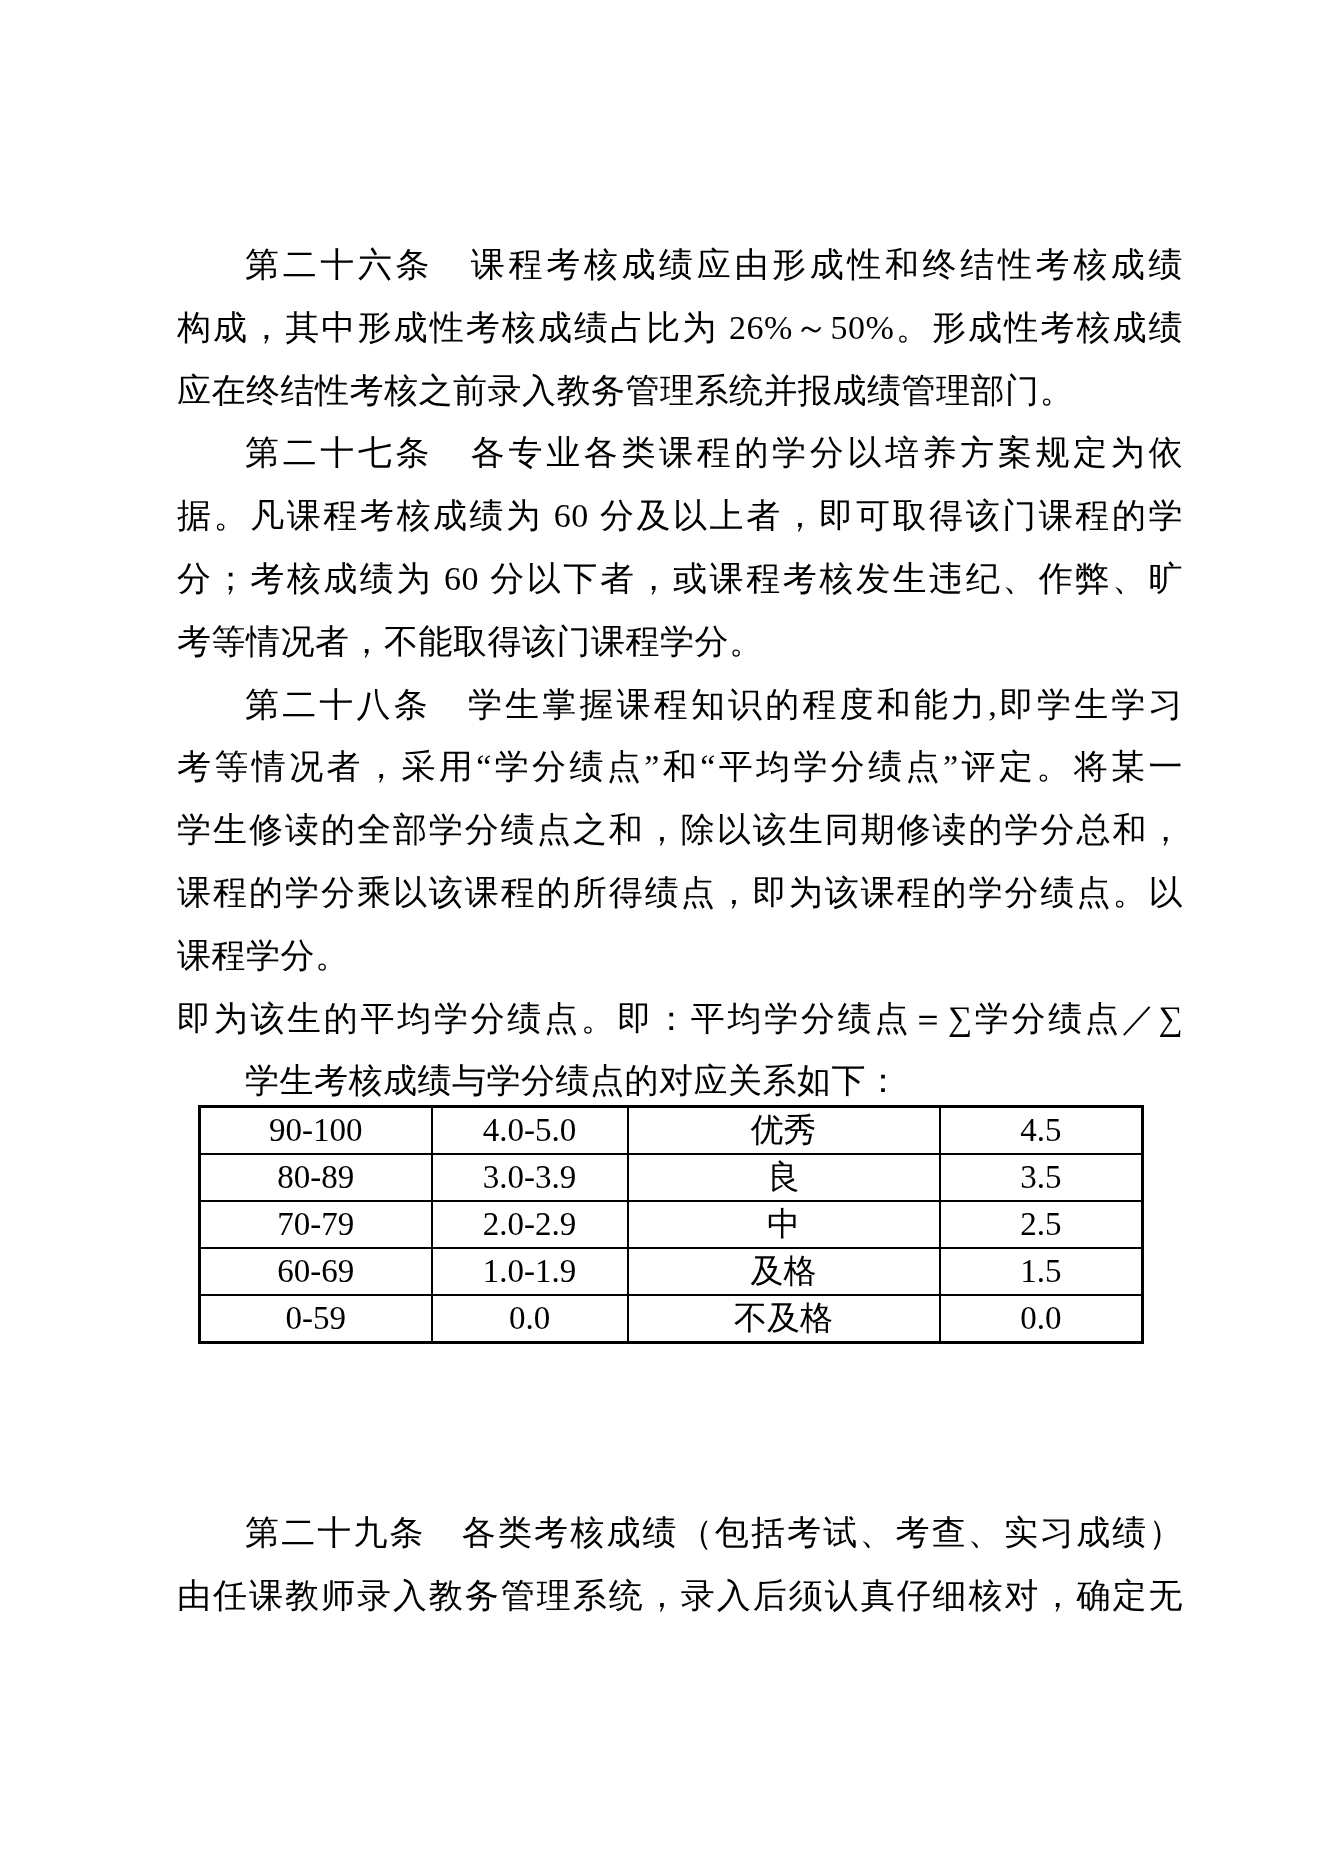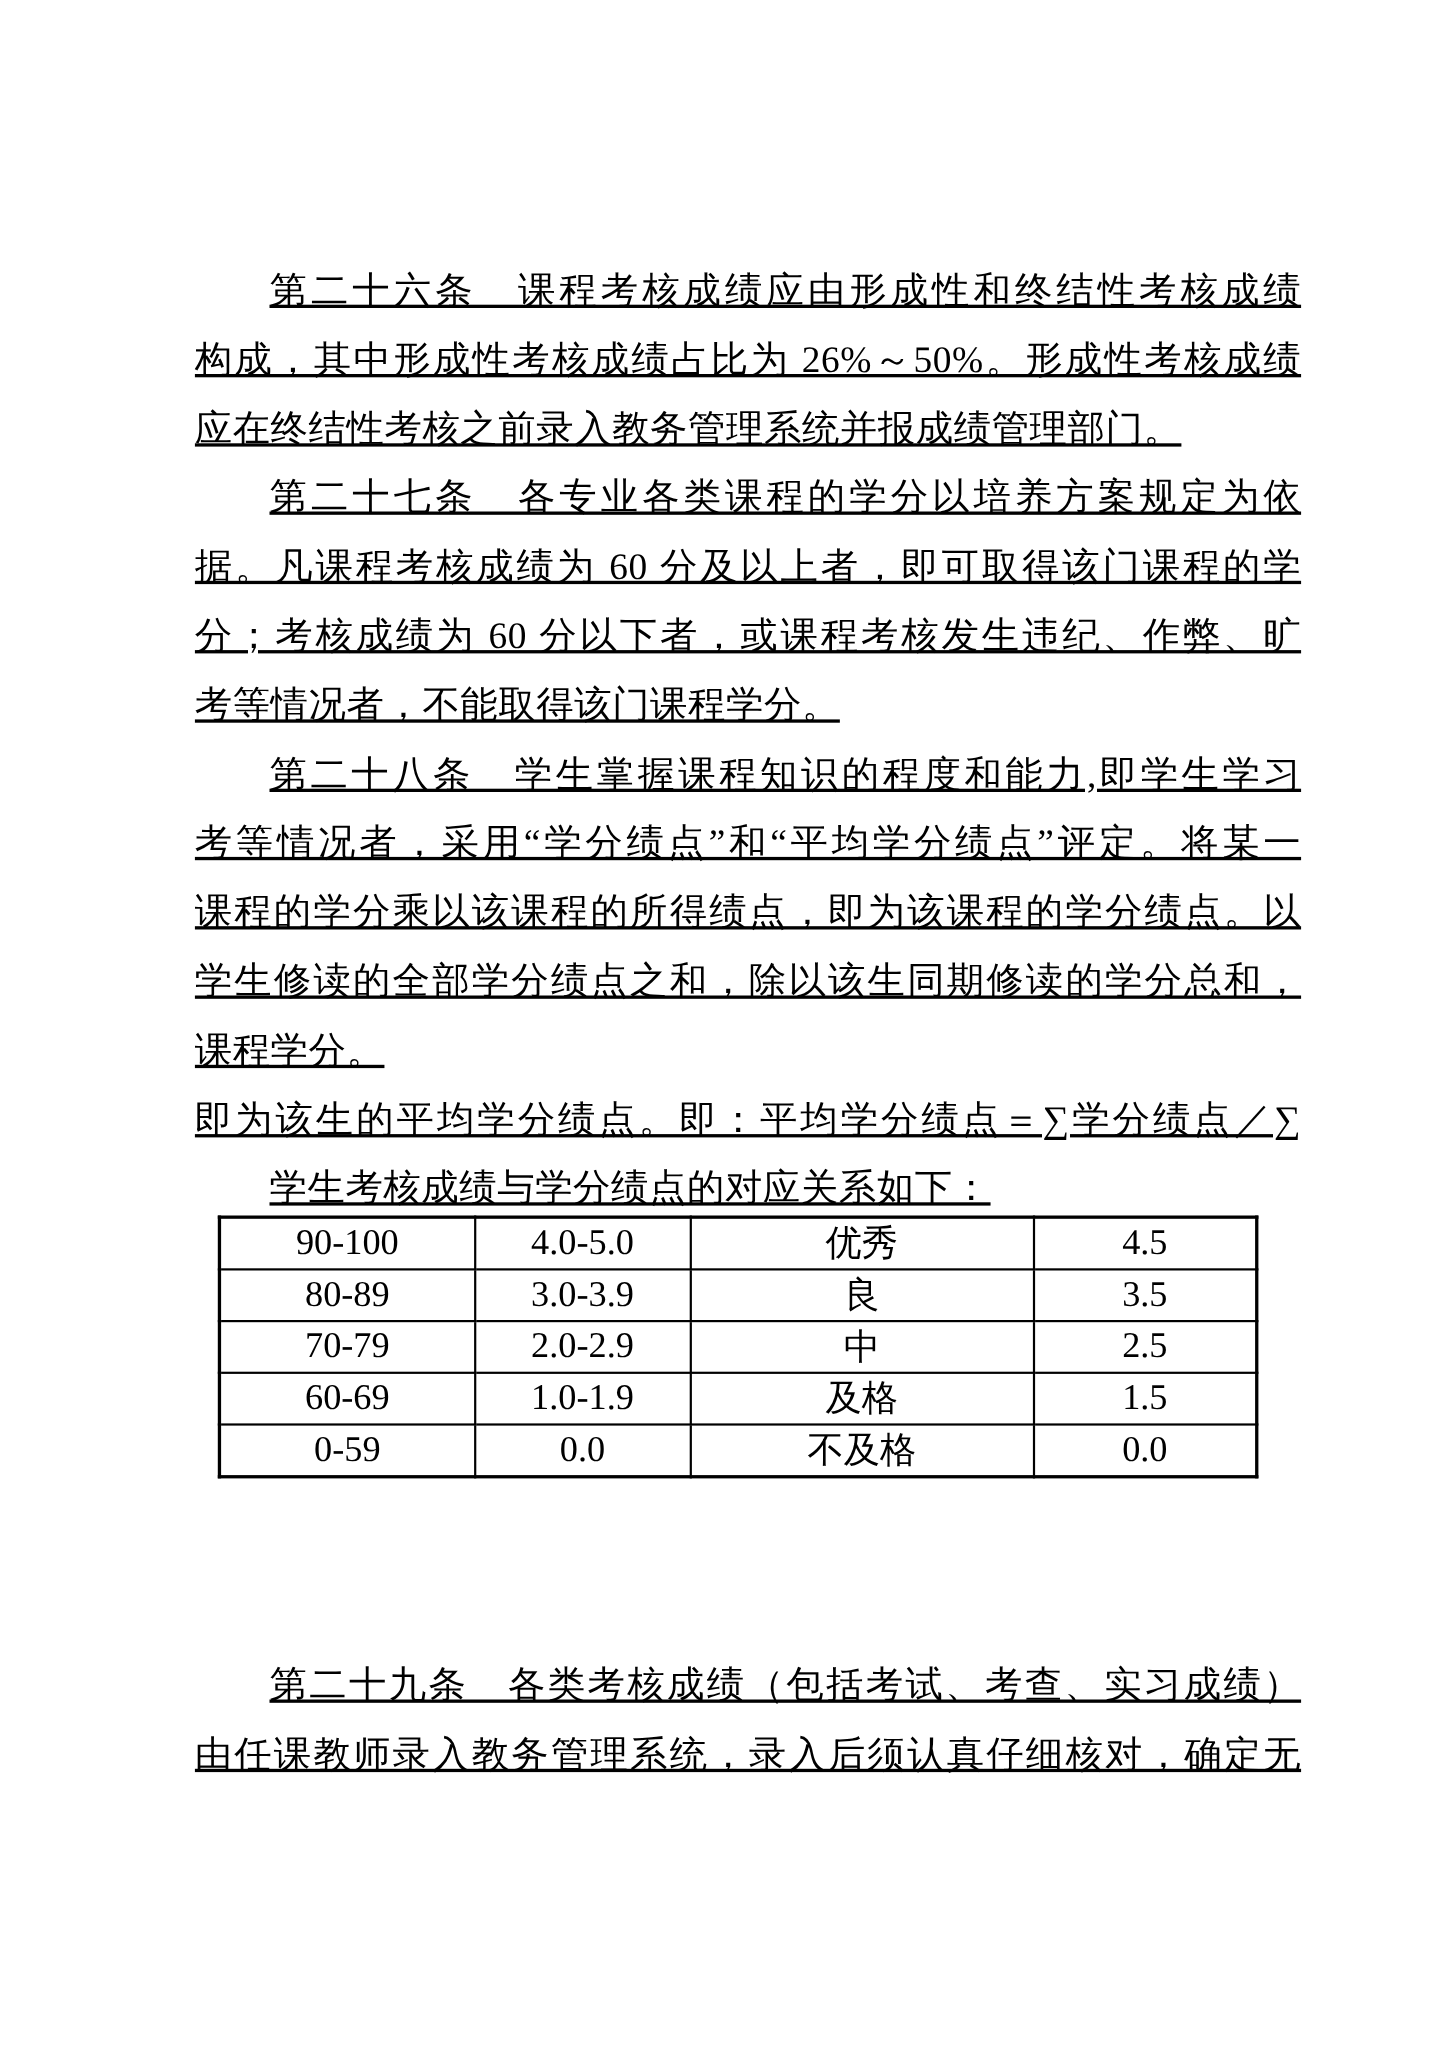--- a/index.html
+++ b/index.html
@@ -21,21 +21,20 @@
   .text-block.lower { top: 1502px; }
   .line {
     font-size: 34px;
     line-height: 62.8px;
     height: 62.8px;
     white-space: normal;
     overflow: hidden;
     text-align: justify;
     text-align-last: left;
     letter-spacing: 0.5px;
-    text-decoration: underline;
   }
   .line.jfull { text-align-last: justify; }
   .line.indent { text-indent: 68px; }
   table.grade-table {
     position: absolute;
     left: 198px;
     top: 1105px;
     width: 943px;
     table-layout: fixed;
     border-collapse: collapse;
@@ -63,22 +62,22 @@
   <div class="text-block upper">
     <div class="line indent jfull">第二十六条　课程考核成绩应由形成性和终结性考核成绩</div>
     <div class="line jfull">构成，其中形成性考核成绩占比为 26%～50%。形成性考核成绩</div>
     <div class="line">应在终结性考核之前录入教务管理系统并报成绩管理部门。</div>
     <div class="line indent jfull">第二十七条　各专业各类课程的学分以培养方案规定为依</div>
     <div class="line jfull">据。凡课程考核成绩为 60 分及以上者，即可取得该门课程的学</div>
     <div class="line jfull">分；考核成绩为 60 分以下者，或课程考核发生违纪、作弊、旷</div>
     <div class="line">考等情况者，不能取得该门课程学分。</div>
     <div class="line indent jfull">第二十八条　学生掌握课程知识的程度和能力,即学生学习</div>
     <div class="line jfull">考等情况者，采用“学分绩点”和“平均学分绩点”评定。将某一</div>
+    <div class="line jfull">学生修读的全部学分绩点之和，除以该生同期修读的学分总和，</div>
     <div class="line jfull">课程的学分乘以该课程的所得绩点，即为该课程的学分绩点。以</div>
-    <div class="line jfull">学生修读的全部学分绩点之和，除以该生同期修读的学分总和，</div>
     <div class="line">课程学分。</div>
     <div class="line jfull">即为该生的平均学分绩点。即：平均学分绩点＝∑学分绩点／∑</div>
     <div class="line indent">学生考核成绩与学分绩点的对应关系如下：</div>
   </div>
 
   <table class="grade-table">
     <colgroup>
       <col style="width:232px">
       <col style="width:196px">
       <col style="width:312px">

